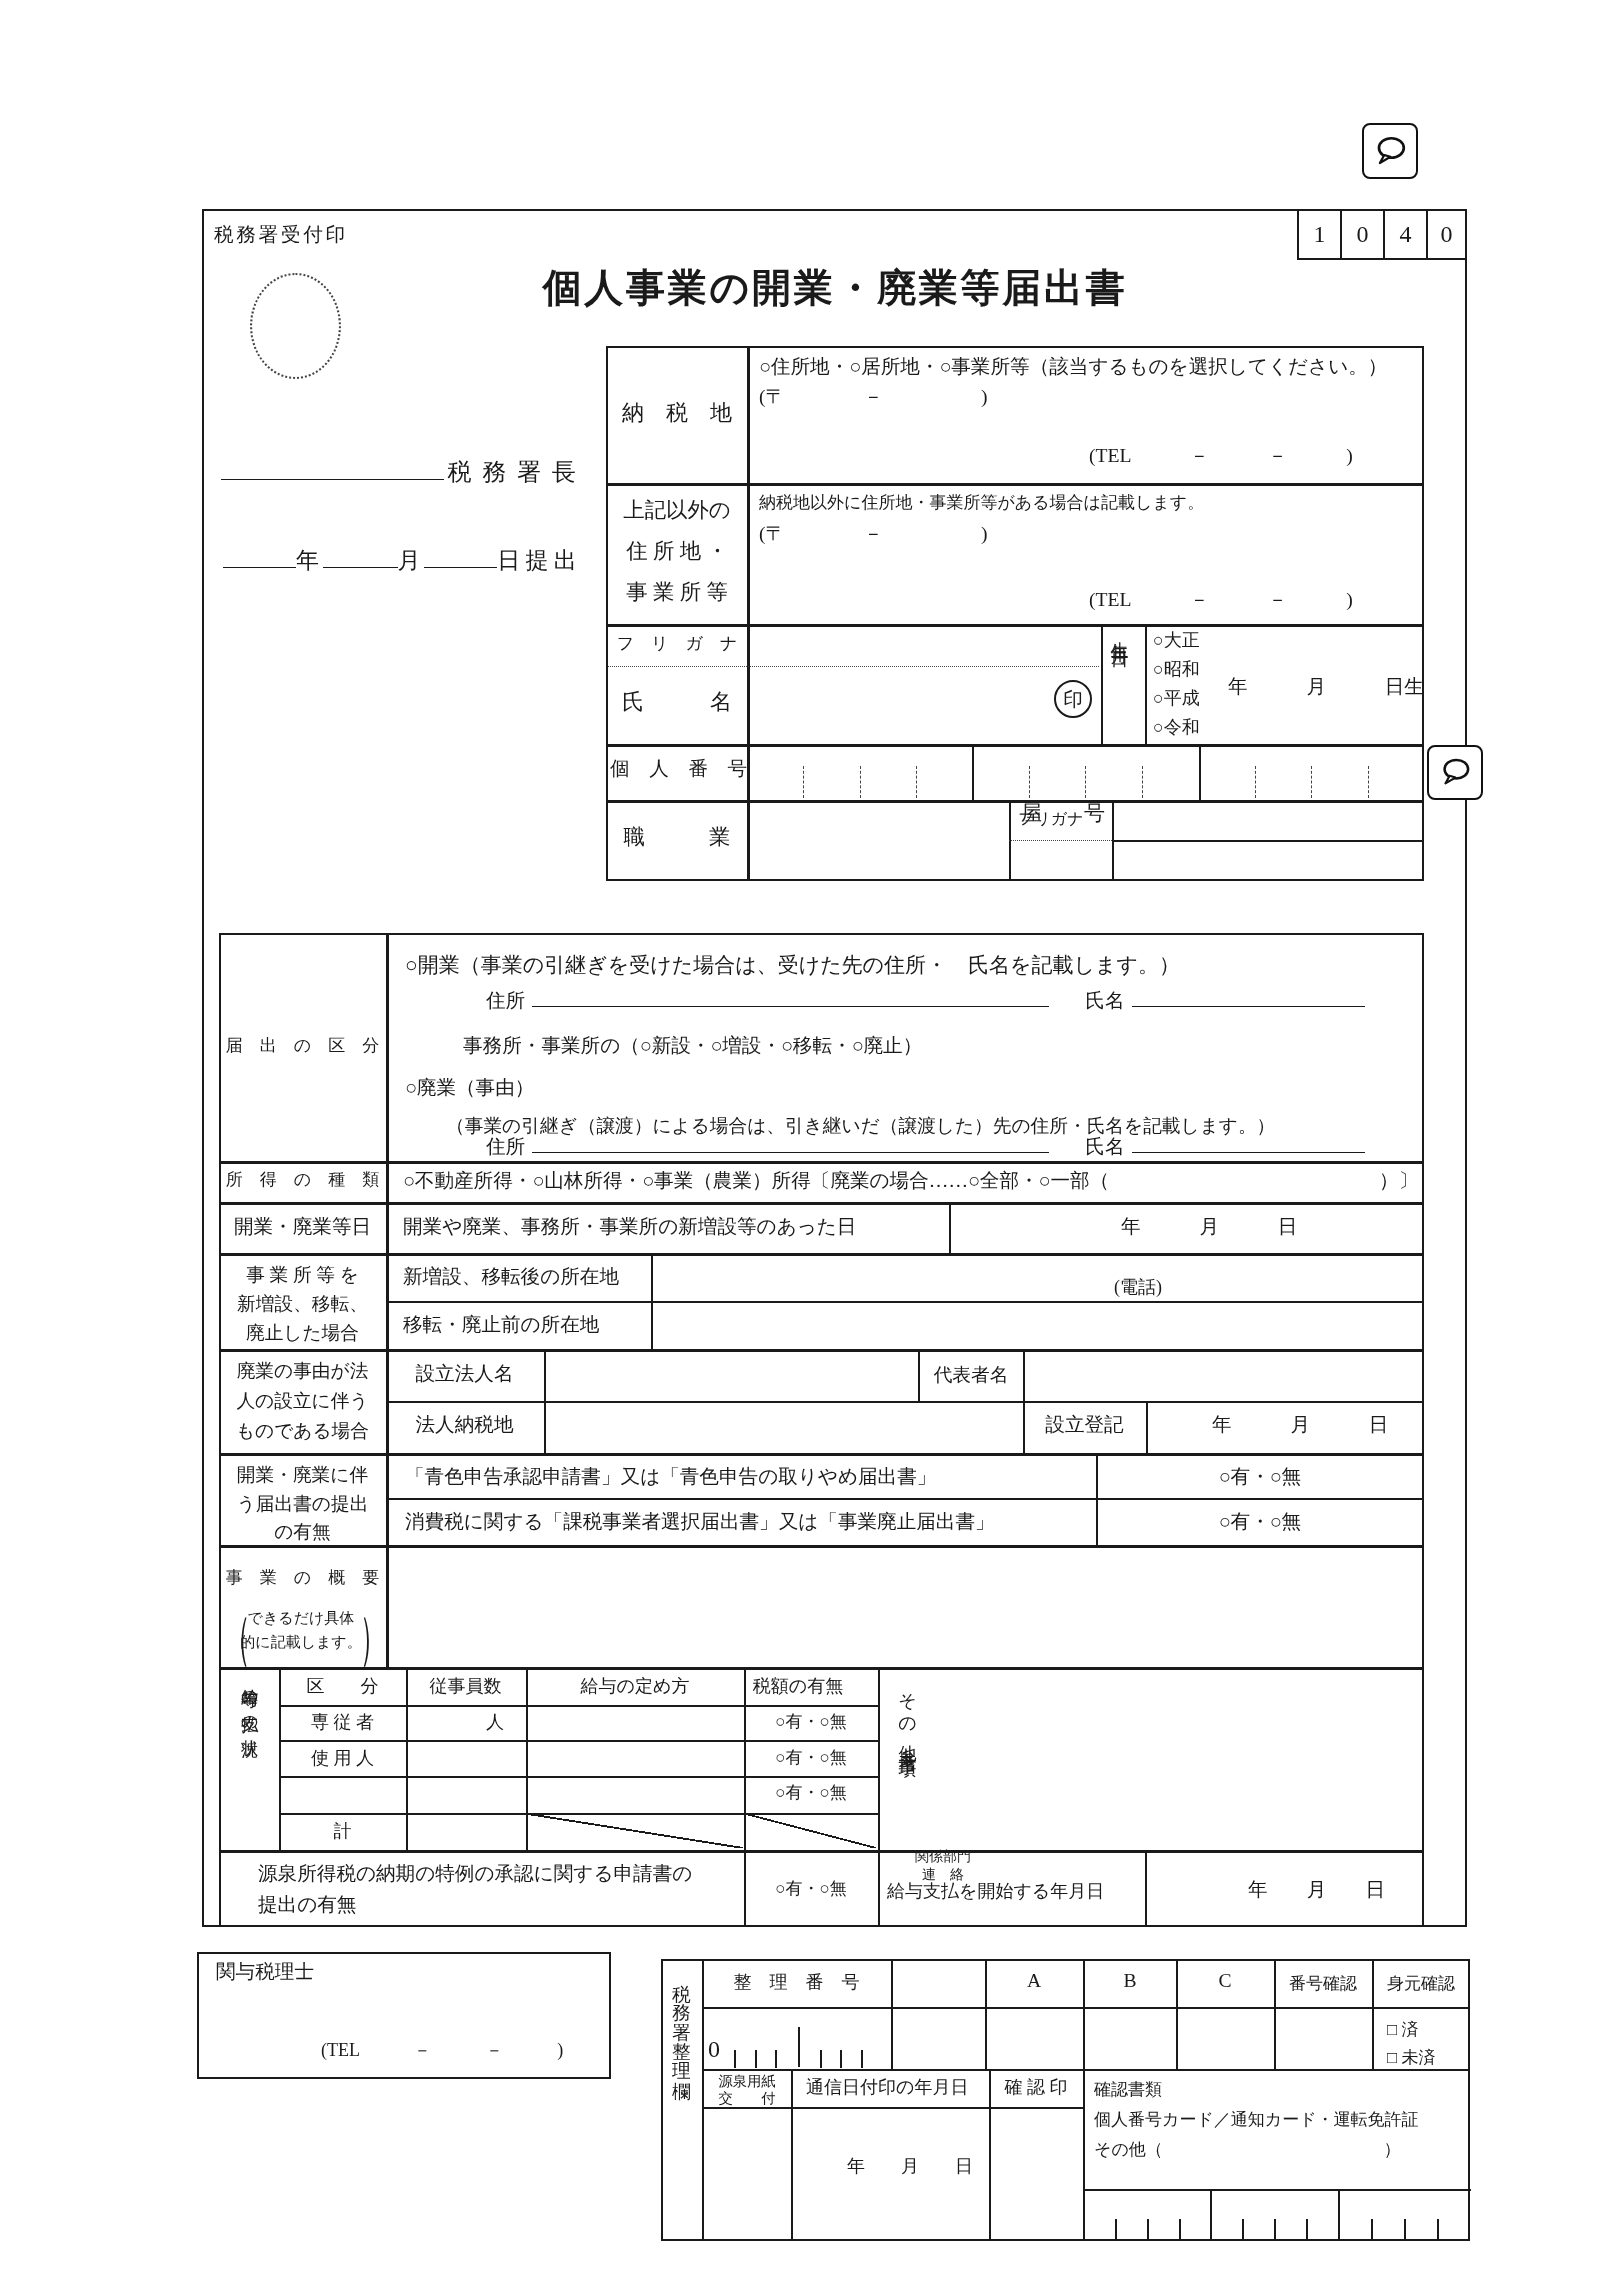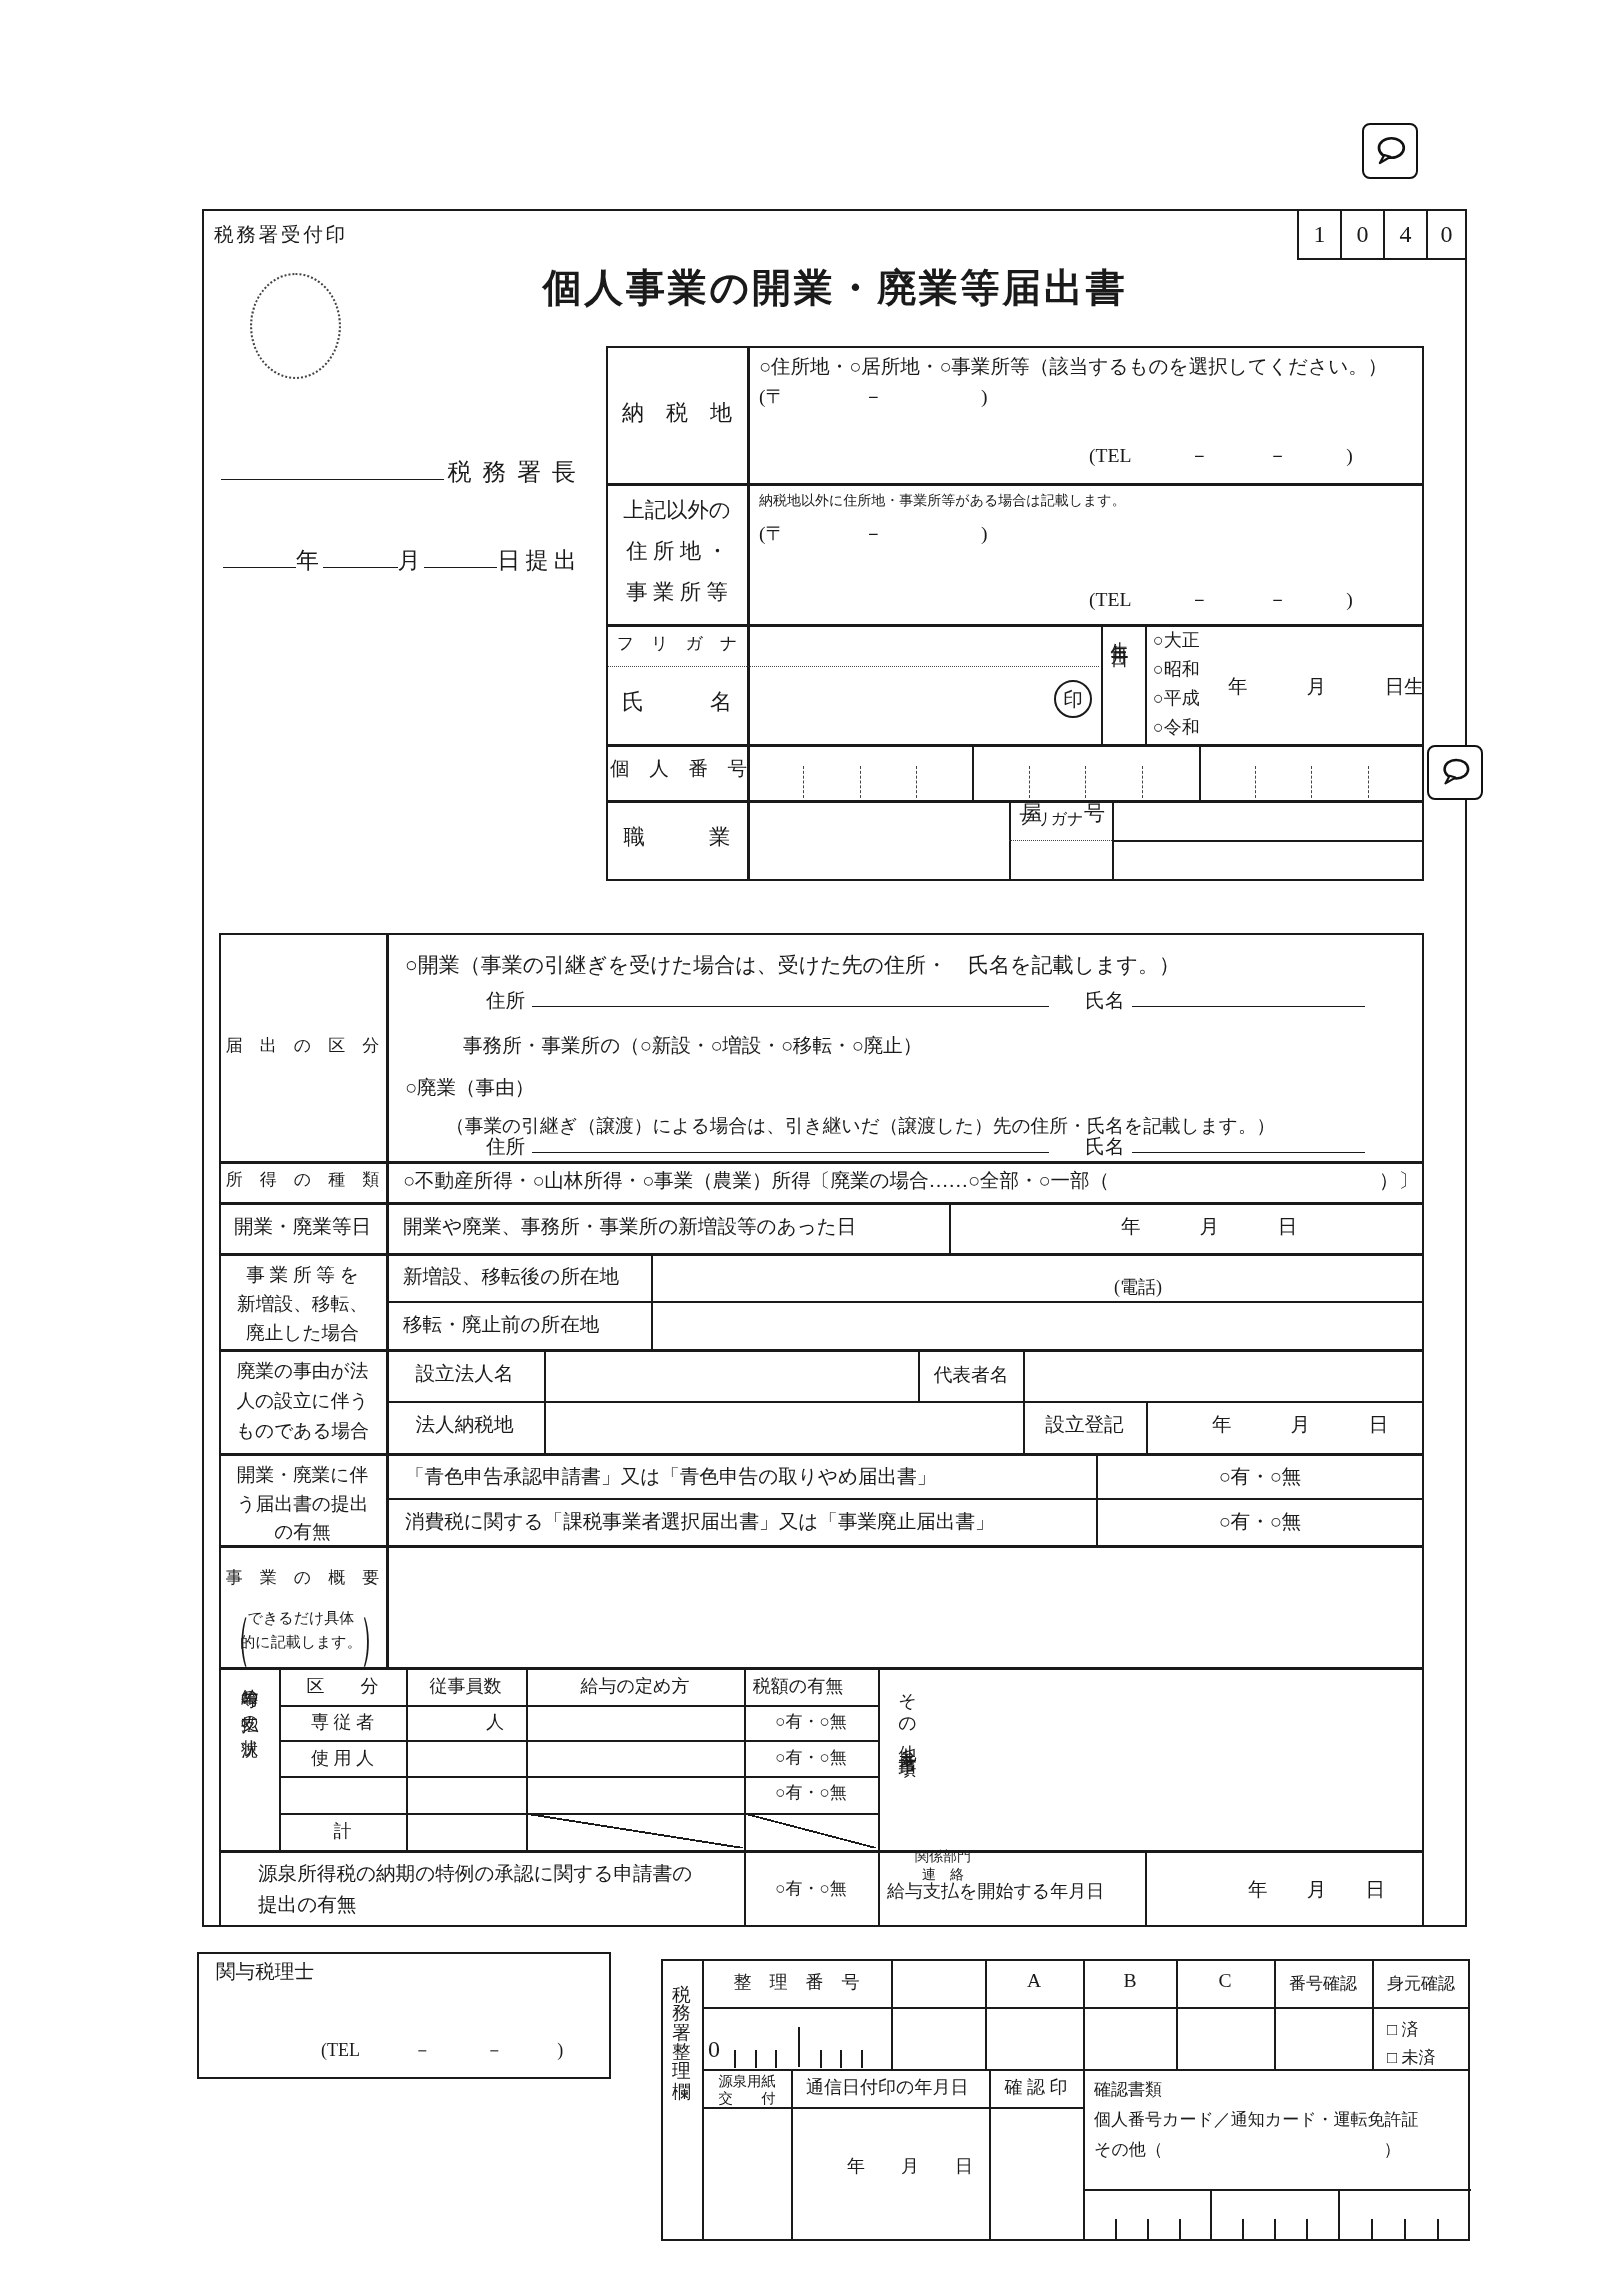--- a/index.html
+++ b/index.html
@@ -77,21 +77,21 @@
   <div class="lh" style="left:1112px;top:840px;width:312px"></div>
 
   <div class="t c" style="left:610px;top:399px;width:134px;font-size:22px">納　税　地</div>
   <div class="t" style="left:759px;top:355px;font-size:19.6px">○住所地・○居所地・○事業所等（該当するものを選択してください。）</div>
   <div class="t" style="left:759px;top:385px;font-size:19.6px">(〒　　　　－　　　　　)</div>
   <div class="t" style="left:1089px;top:444px;font-size:19.6px">(TEL　　　－　　　－　　　)</div>
 
   <div class="t c" style="left:610px;top:497px;width:134px;font-size:21.4px">上記以外の</div>
   <div class="t c" style="left:610px;top:538px;width:134px;font-size:21.4px">住 所 地 ・</div>
   <div class="t c" style="left:610px;top:579px;width:134px;font-size:21.4px">事 業 所 等</div>
-  <div class="t" style="left:759px;top:492px;font-size:14px">納税地以外に住所地・事業所等がある場合は記載します。</div>
+  <div class="t" style="left:759px;top:492px;font-size:17px">納税地以外に住所地・事業所等がある場合は記載します。</div>
   <div class="t" style="left:759px;top:522px;font-size:19.6px">(〒　　　　－　　　　　)</div>
   <div class="t" style="left:1089px;top:588px;font-size:19.6px">(TEL　　　－　　　－　　　)</div>
 
   <div class="t c" style="left:610px;top:633px;width:134px;font-size:17px">フ　リ　ガ　ナ</div>
   <div class="t c" style="left:610px;top:688px;width:134px;font-size:22px">氏　　　名</div>
   <div class="seal" style="left:1054px;top:680px;width:34px;height:34px;font-size:19.6px">
       <span>印</span>
     </div>
   <div class="t vert" style="left:1108px;top:627px;height:114px;font-size:18px;letter-spacing:3.6px">生年月日</div>
   <div class="t" style="left:1153px;top:626px;font-size:18px;line-height:29px">

